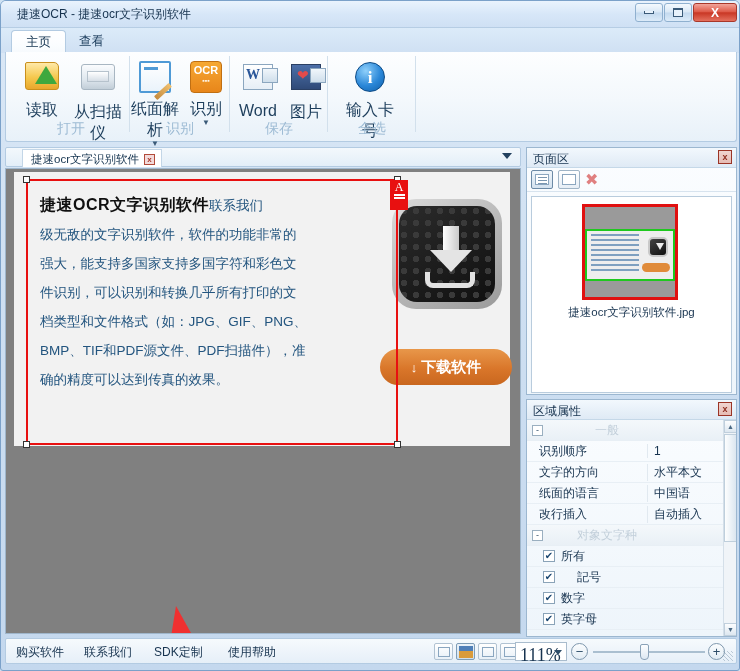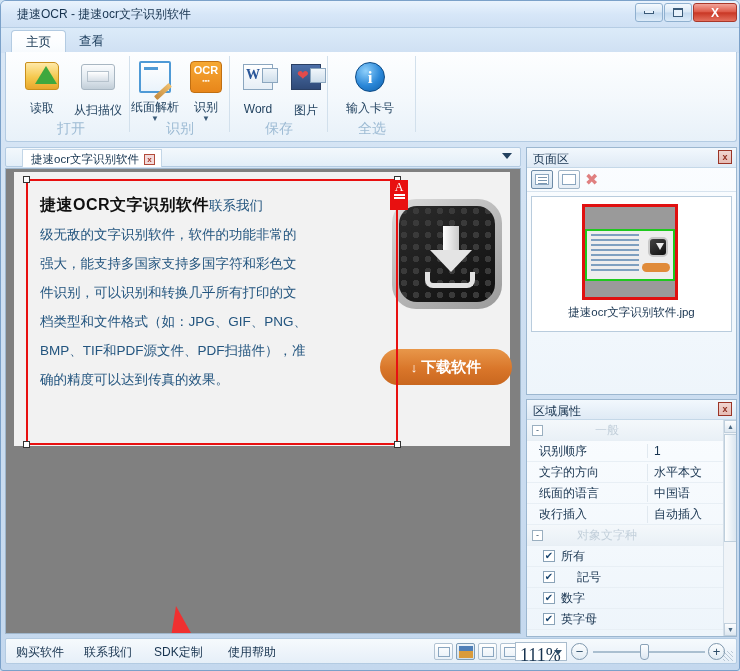--- a/index.html
+++ b/index.html
@@ -72,21 +72,21 @@
   }
   .rgroup { position: absolute; top: 0; height: 88px; }
   .rgroup .sep { position: absolute; right: 0; top: 4px; width: 1px; height: 76px; background: #d2e0ec; }
   .rgroup-label {
     position: absolute; bottom: 2px; width: 100%; text-align: center;
     font-size: 14px; color: #9dbbd4;
   }
   .ritem {
     position: absolute; top: 6px; width: 56px; text-align: center;
   }
-  .ritem .lbl { display:block; font-size: 12px; color: #1d3e5c; margin-top: 2px; }
+  .ritem .lbl { display:block; font-size: 16px; color: #1d3e5c; margin-top: 2px; }
   .ritem .caret { display:block; font-size: 8px; color: #3a5a78; line-height: 6px; }
   .icon-box { width: 36px; height: 36px; margin: 0 auto; position: relative; }
 
   
   .ic-folder {
     width: 34px; height: 28px; margin: 4px auto 0;
     background: linear-gradient(180deg,#ffe9a8 0%,#f5c84e 55%,#e8a72c 100%);
     border: 1px solid #c98f1d; border-radius: 2px 5px 3px 3px; position: relative;
   }
   .ic-folder:after {
@@ -274,21 +274,21 @@
     position: relative;
   }
   .pg-tbtn.active { border-color: #6c8aa6; background: linear-gradient(180deg,#f0f6fb,#d4e2ef); }
   .pg-tbtn .mini { position:absolute; left:3px; top:3px; width:14px;height:11px; border:1px solid #8ba6bf; background:#fff; }
   .pg-tbtn .mini.lines:after {
     content:""; position:absolute; left:2px; top:2px; width:9px; height:1px;
     background:#7a96b0; box-shadow: 0 3px 0 #7a96b0, 0 6px 0 #7a96b0;
   }
   .pg-del { color: #e08080; font-size: 16px; font-weight: bold; line-height: 16px; }
   .pg-list {
-    margin: 4px; height: 136px; background: #fff; border: 1px solid #b9ccdd;
+    margin: 4px; height: 197px; background: #fff; border: 1px solid #b9ccdd;
     position: relative;
   }
   .thumb {
     position: absolute; left: 50px; top: 7px; width: 96px; height: 96px;
     border: 3px solid #e01010; background: #9a9a9a;
   }
   .thumb-in {
     position: absolute; left: 0; top: 22px; width: 90px; height: 52px;
     border: 2px solid #1fc81f; background: #eeeeee;
   }

